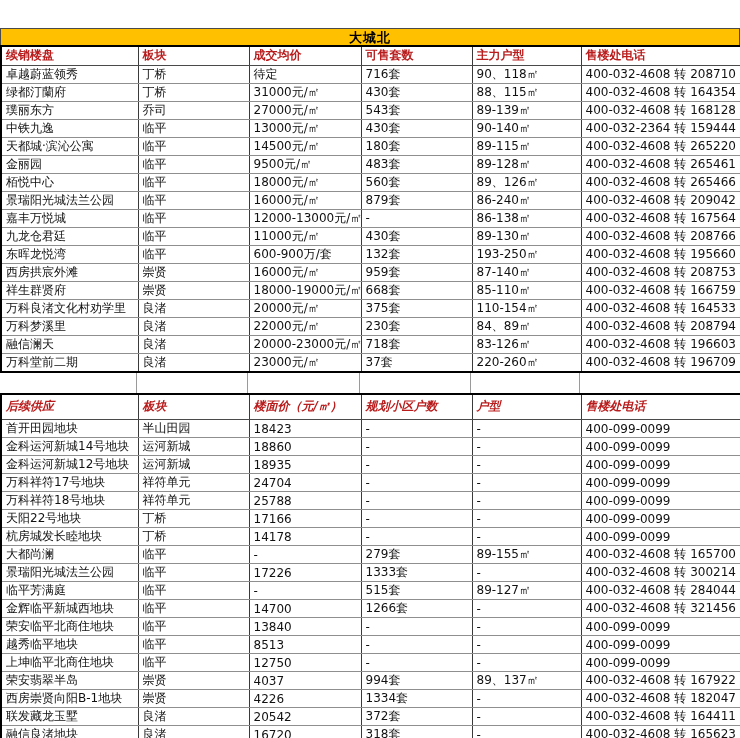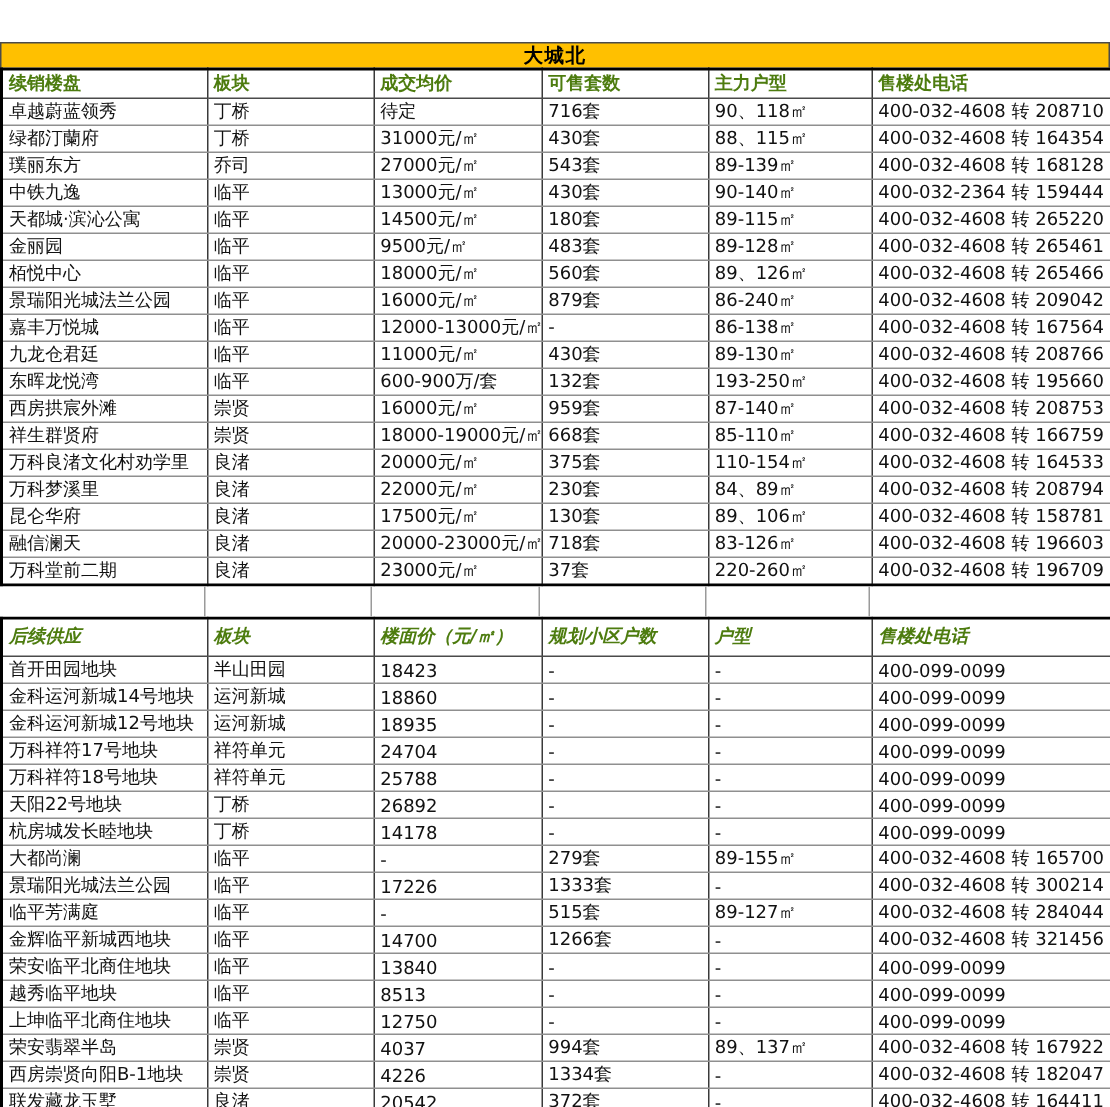--- a/index.html
+++ b/index.html
@@ -46,21 +46,21 @@
     font-size: 12px;
     color: #111111;
     text-align: left;
     white-space: nowrap;
     overflow: hidden;
     vertical-align: middle;
   }
   .tbl thead th {
     font-weight: 700;
     border-bottom: 1px solid #4a4a4a;
-    color: #4d7c0f;
+    color: #b91c1c;
   }
   #table1 thead tr { height: 19px; }
   #table1 tbody tr { height: 17px; }
   #table2 thead tr { height: 26px; font-style: italic; }
   #table2 tbody tr { height: 17.4px; }
   .gap {
     height: 20px;
     position: relative;
     background: #ffffff;
   }
@@ -213,28 +213,20 @@
         </tr>
         <tr>
           <td>万科梦溪里</td>
           <td>良渚</td>
           <td>22000元/㎡</td>
           <td>230套</td>
           <td>84、89㎡</td>
           <td>400-032-4608 转 208794</td>
         </tr>
         <tr>
-          <td>昆仑华府</td>
-          <td>良渚</td>
-          <td>17500元/㎡</td>
-          <td>130套</td>
-          <td>89、106㎡</td>
-          <td>400-032-4608 转 158781</td>
-        </tr>
-        <tr>
           <td>融信澜天</td>
           <td>良渚</td>
           <td>20000-23000元/㎡</td>
           <td>718套</td>
           <td>83-126㎡</td>
           <td>400-032-4608 转 196603</td>
         </tr>
         <tr>
           <td>万科堂前二期</td>
           <td>良渚</td>
@@ -310,21 +302,21 @@
           <td>万科祥符18号地块</td>
           <td>祥符单元</td>
           <td>25788</td>
           <td>-</td>
           <td>-</td>
           <td>400-099-0099</td>
         </tr>
         <tr>
           <td>天阳22号地块</td>
           <td>丁桥</td>
-          <td>26892</td>
+          <td>17166</td>
           <td>-</td>
           <td>-</td>
           <td>400-099-0099</td>
         </tr>
         <tr>
           <td>杭房城发长睦地块</td>
           <td>丁桥</td>
           <td>14178</td>
           <td>-</td>
           <td>-</td>

